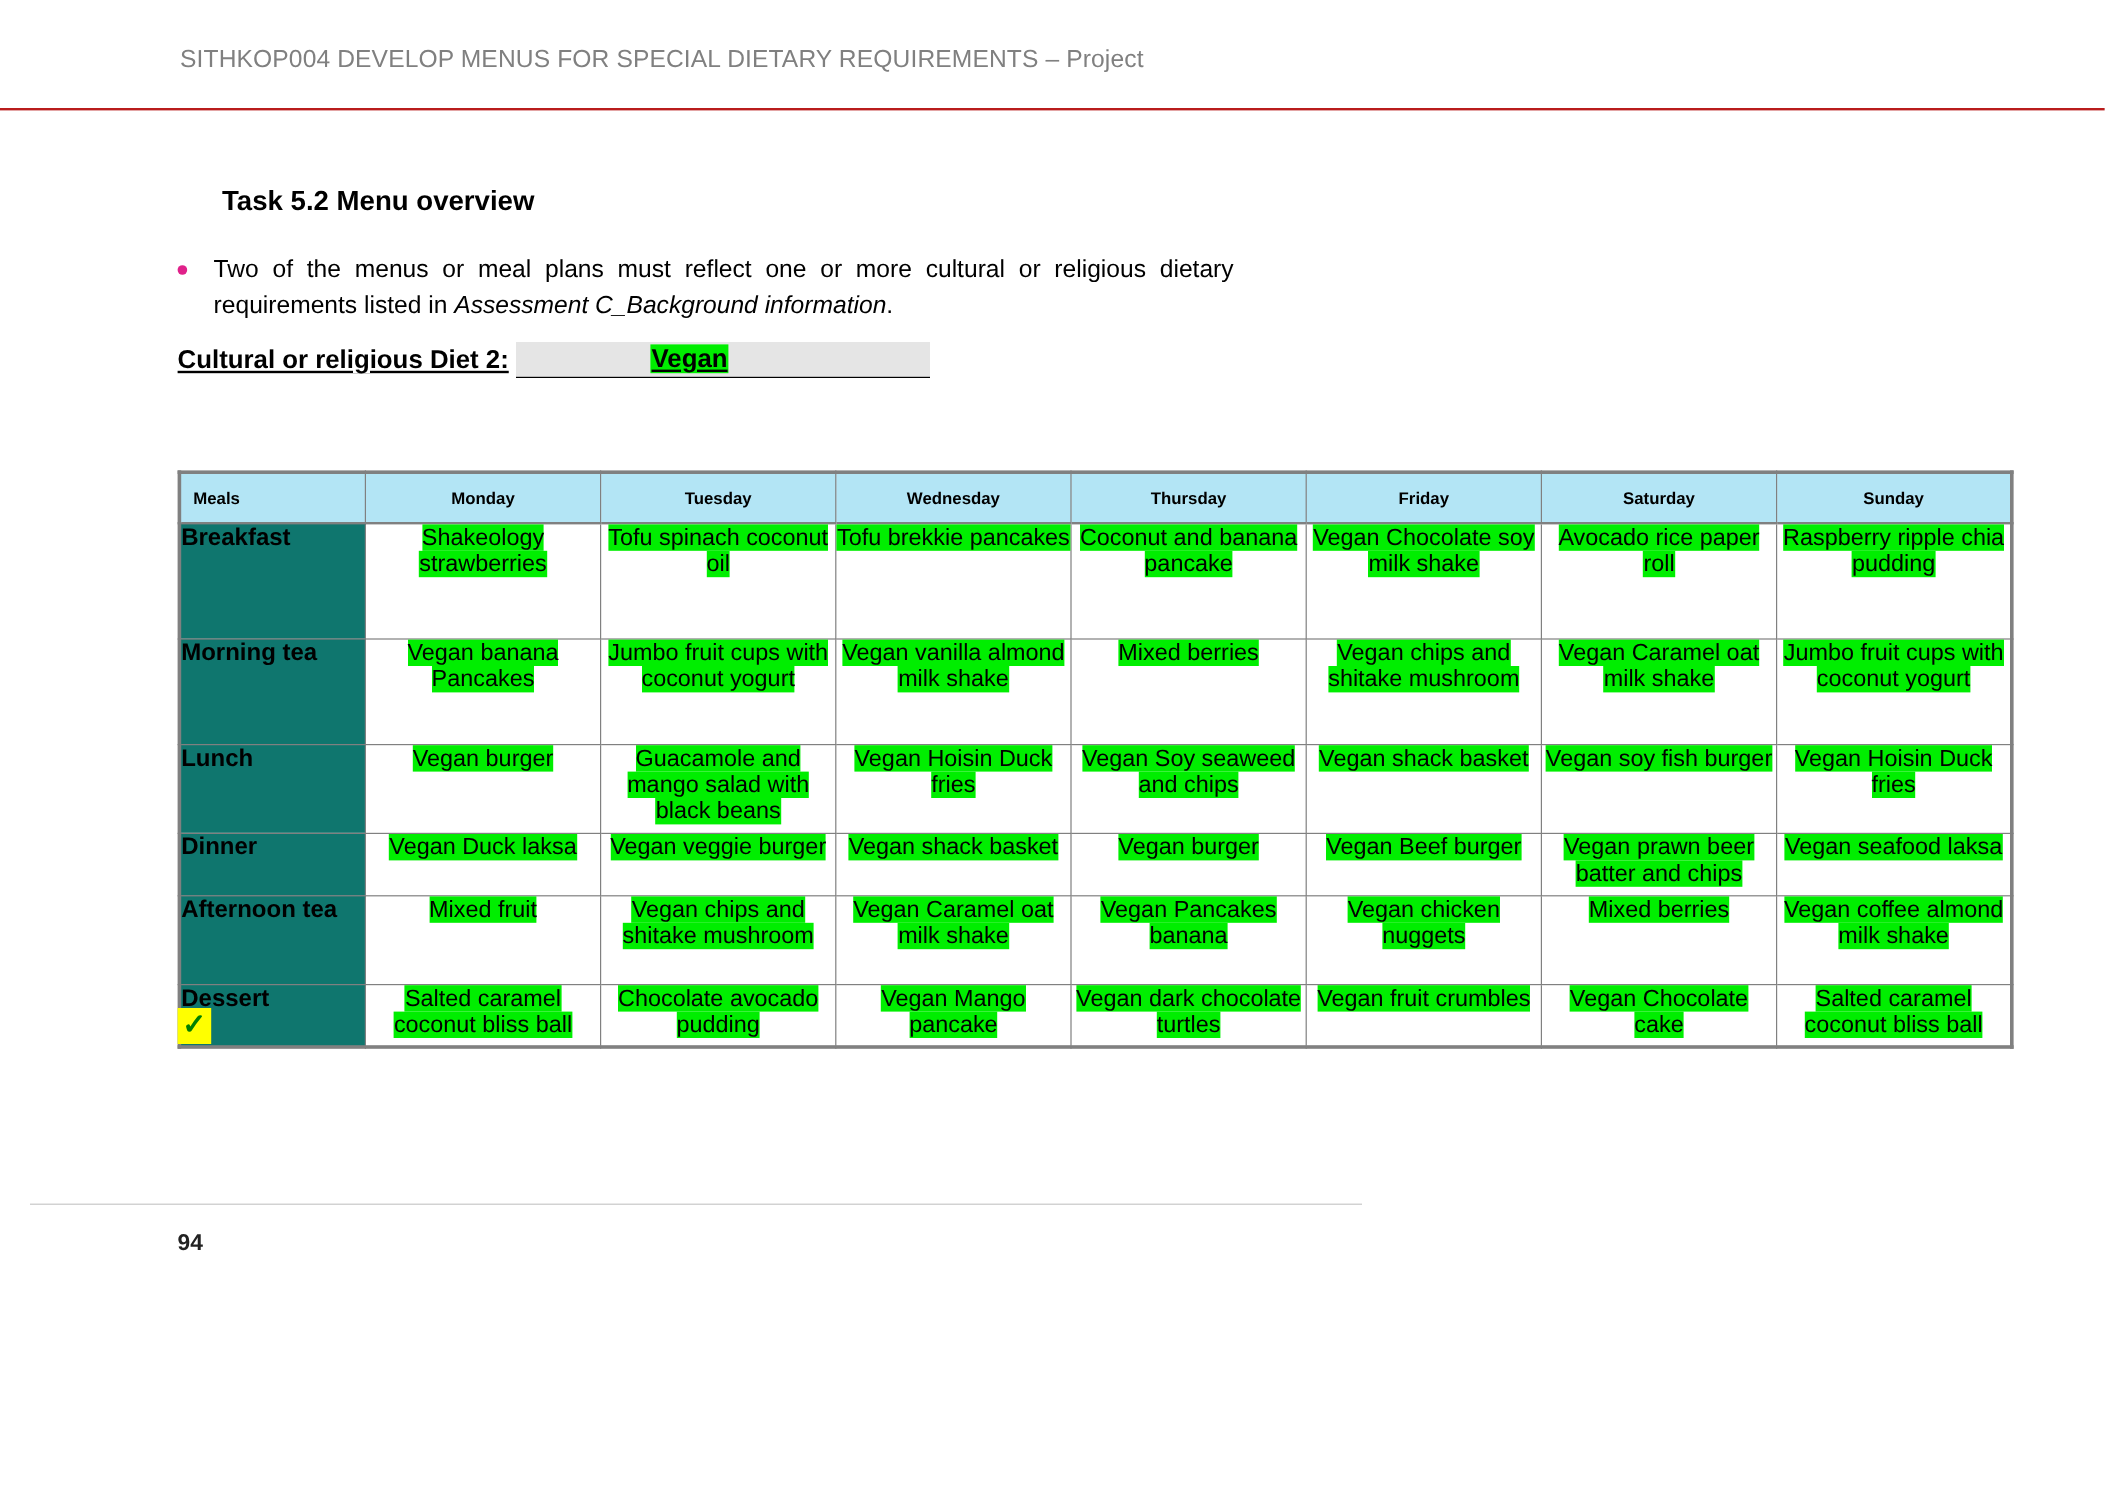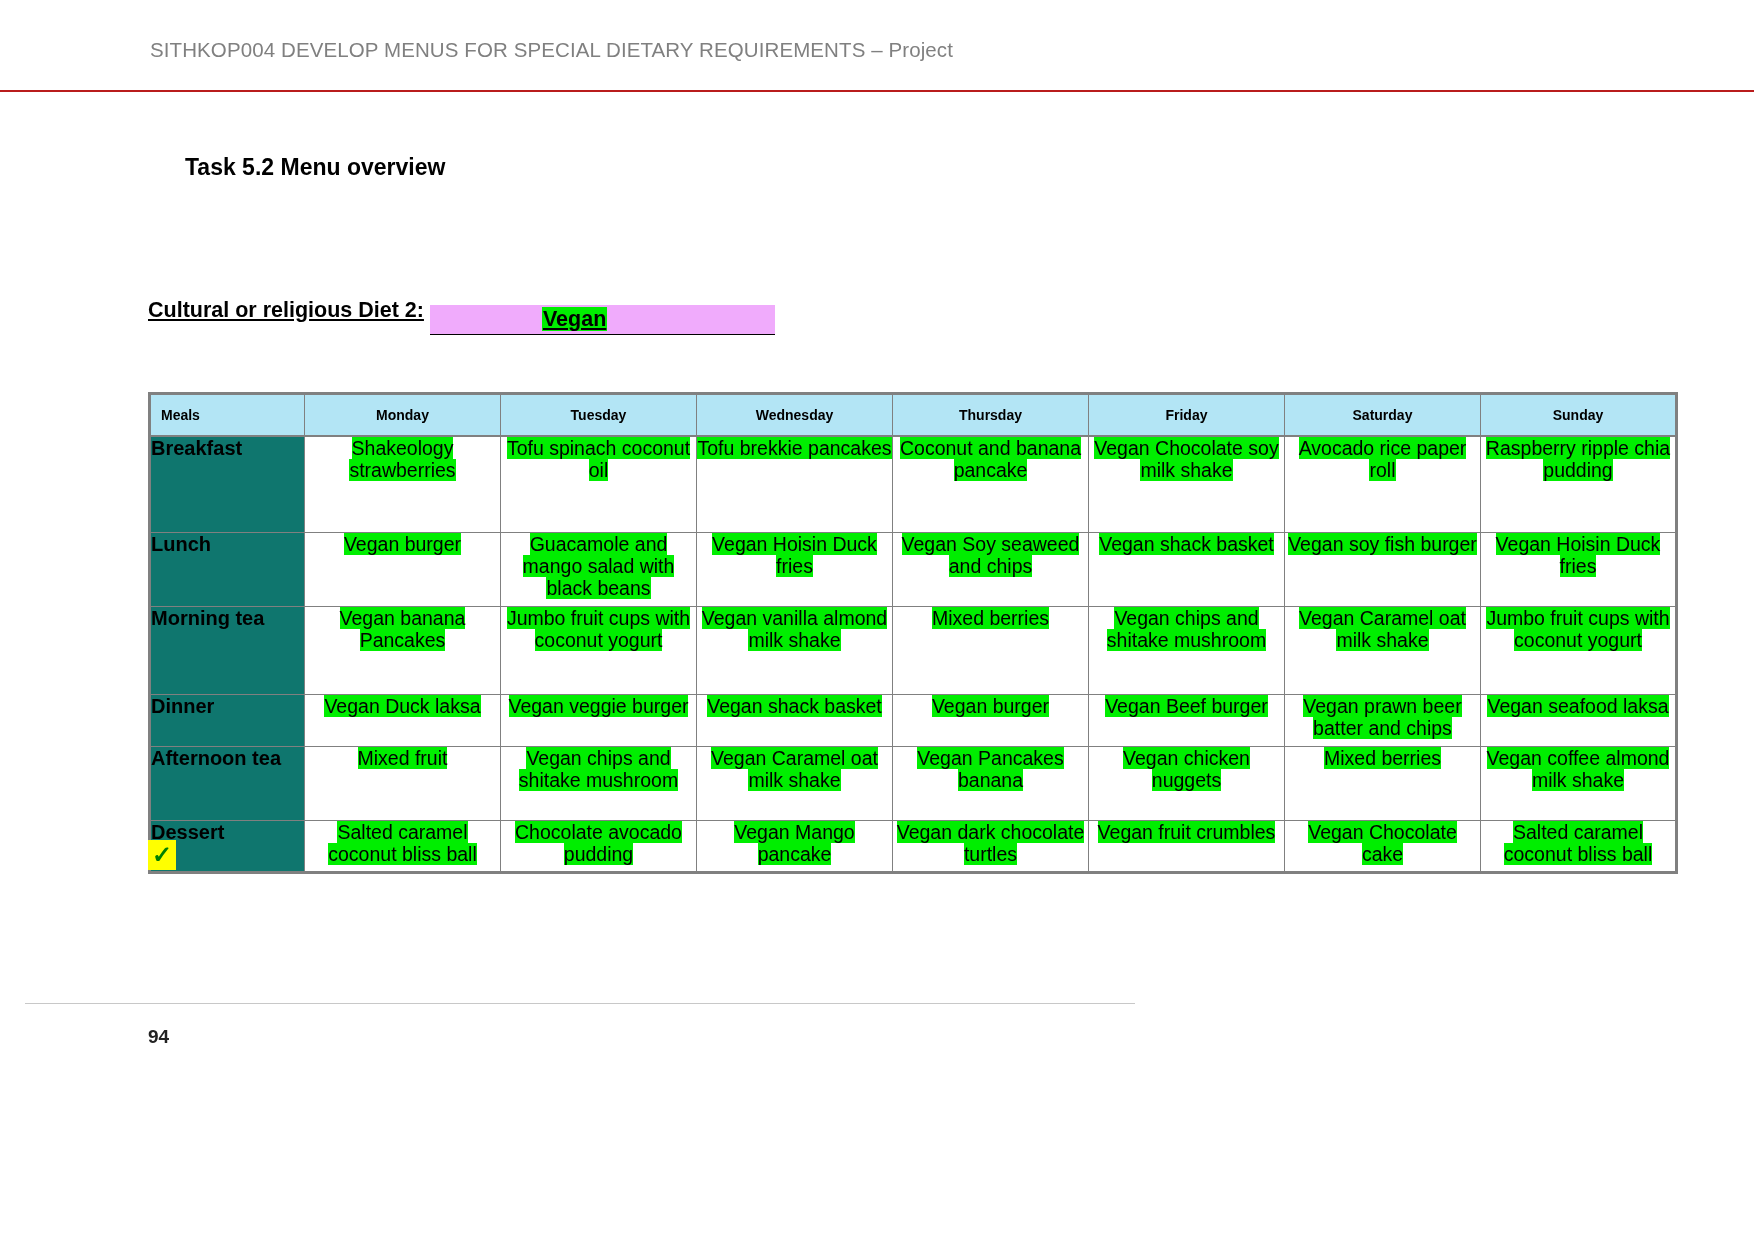--- a/index.html
+++ b/index.html
@@ -83,26 +83,25 @@
     top: 193px;
     font-size: 21.5px;
     font-weight: bold;
     white-space: nowrap;
     display: flex;
     align-items: center;
     text-decoration: underline;
   }
   .diet-blank {
     display: inline-block;
-    background: #f0abfc;
+    background: #e5e5e5;
     border-bottom: 1.5px solid #000;
     padding: 0 0 1px 0;
     margin-left: 6px;
     line-height: 28px;
-    margin-top: 20px;
   }
   .blank-pad { display: inline-block; width: 112px; }
   .blank-pad-right { display: inline-block; width: 168px; }
   .diet-value {
     background: #00ee00;
     font-weight: bold;
     padding: 0 1px;
   }
 
   
@@ -202,20 +201,24 @@
 <body>
 
 <div class="page-header">
   <div class="page-header-text">SITHKOP004 DEVELOP MENUS FOR SPECIAL DIETARY REQUIREMENTS – Project</div>
 </div>
 
 <div class="content">
 
   <div class="task-title">Task 5.2 Menu overview</div>
 
+  <div class="bullet-row">
+    <span class="bullet-dot"></span>
+    <div class="bullet-text"><span>Two of the menus or meal plans must reflect one or more cultural or religious dietary requirements listed in </span><span class="ital">Assessment C_Background information</span><span>.</span></div>
+  </div>
 
   <div class="diet-line">
     <span>Cultural or religious Diet 2:</span>
     <span class="diet-blank"><span class="blank-pad"></span><span class="diet-value">Vegan</span><span class="blank-pad-right"></span></span>
   </div>
 
   <div class="menu-table-wrap">
     <table class="menu-table">
       <colgroup>
         <col class="c-meals">
@@ -245,42 +248,42 @@
           <td class="meal-label">Breakfast</td>
           <td class="meal-cell"><span class="hl">Shakeology strawberries</span></td>
           <td class="meal-cell"><span class="hl">Tofu spinach coconut oil</span></td>
           <td class="meal-cell"><span class="hl">Tofu brekkie pancakes</span></td>
           <td class="meal-cell"><span class="hl">Coconut and banana pancake</span></td>
           <td class="meal-cell"><span class="hl">Vegan Chocolate soy milk shake</span></td>
           <td class="meal-cell"><span class="hl">Avocado rice paper roll</span></td>
           <td class="meal-cell"><span class="hl">Raspberry ripple chia pudding</span></td>
         </tr>
 
+        <tr style="height:88px">
+          <td class="meal-label">Morning tea</td>
+          <td class="meal-cell"><span class="hl">Vegan banana Pancakes</span></td>
+          <td class="meal-cell cell-mid"><span class="hl">Jumbo fruit cups with coconut yogurt</span></td>
+          <td class="meal-cell cell-mid"><span class="hl">Vegan vanilla almond milk shake</span></td>
+          <td class="meal-cell"><span class="hl">Mixed berries</span></td>
+          <td class="meal-cell"><span class="hl">Vegan chips and shitake mushroom</span></td>
+          <td class="meal-cell"><span class="hl">Vegan Caramel oat milk shake</span></td>
+          <td class="meal-cell cell-mid"><span class="hl">Jumbo fruit cups with coconut yogurt</span></td>
+        </tr>
+
         <tr style="height:74px">
           <td class="meal-label">Lunch</td>
           <td class="meal-cell"><span class="hl">Vegan burger</span></td>
           <td class="meal-cell"><span class="hl">Guacamole and mango salad with black beans</span></td>
           <td class="meal-cell"><span class="hl">Vegan Hoisin Duck fries</span></td>
           <td class="meal-cell"><span class="hl">Vegan Soy seaweed and chips</span></td>
           <td class="meal-cell"><span class="hl">Vegan shack basket</span></td>
           <td class="meal-cell"><span class="hl">Vegan soy fish burger</span></td>
           <td class="meal-cell"><span class="hl">Vegan Hoisin Duck fries</span></td>
         </tr>
 
-        <tr style="height:88px">
-          <td class="meal-label">Morning tea</td>
-          <td class="meal-cell"><span class="hl">Vegan banana Pancakes</span></td>
-          <td class="meal-cell cell-mid"><span class="hl">Jumbo fruit cups with coconut yogurt</span></td>
-          <td class="meal-cell cell-mid"><span class="hl">Vegan vanilla almond milk shake</span></td>
-          <td class="meal-cell"><span class="hl">Mixed berries</span></td>
-          <td class="meal-cell"><span class="hl">Vegan chips and shitake mushroom</span></td>
-          <td class="meal-cell"><span class="hl">Vegan Caramel oat milk shake</span></td>
-          <td class="meal-cell cell-mid"><span class="hl">Jumbo fruit cups with coconut yogurt</span></td>
-        </tr>
-
         <tr style="height:52px">
           <td class="meal-label">Dinner</td>
           <td class="meal-cell"><span class="hl">Vegan Duck laksa</span></td>
           <td class="meal-cell"><span class="hl">Vegan veggie burger</span></td>
           <td class="meal-cell"><span class="hl">Vegan shack basket</span></td>
           <td class="meal-cell"><span class="hl">Vegan burger</span></td>
           <td class="meal-cell"><span class="hl">Vegan Beef burger</span></td>
           <td class="meal-cell"><span class="hl">Vegan prawn beer batter and chips</span></td>
           <td class="meal-cell"><span class="hl">Vegan seafood laksa</span></td>
         </tr>

